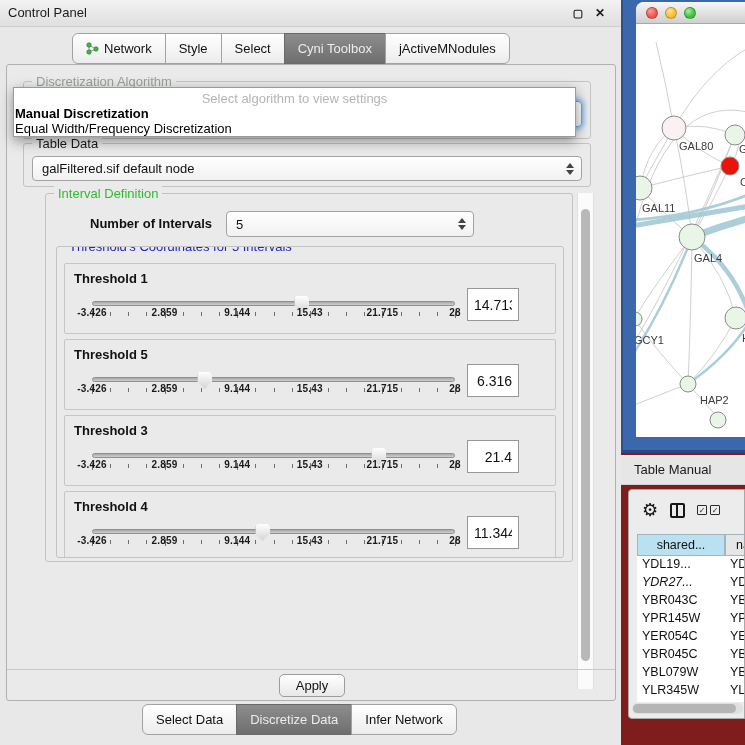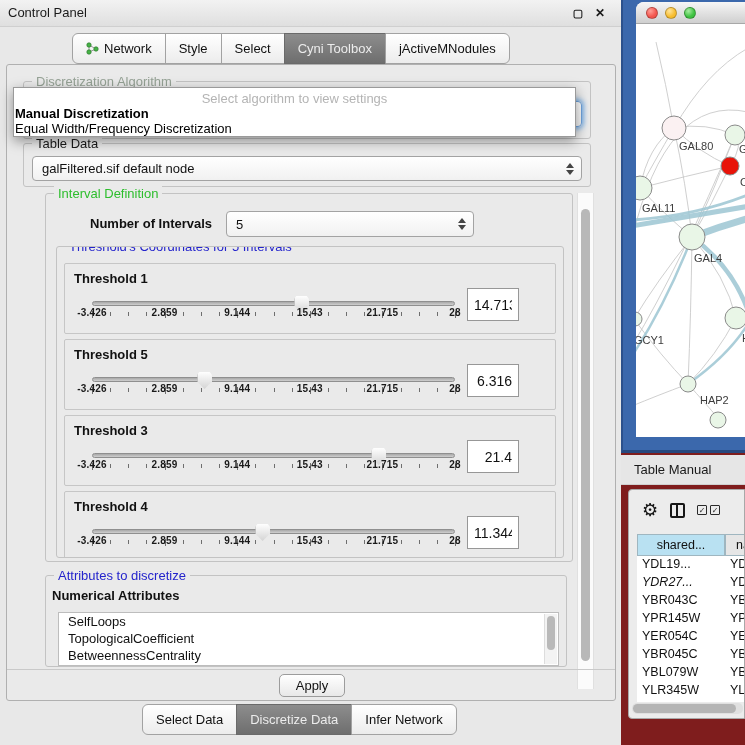--- a/index.html
+++ b/index.html
@@ -356,34 +356,20 @@
                     <b style="left: 80%;">21.715</b>
                     <b style="left: 100%;">28</b>
                   </div>
                 </div>
                 <input class="thr-value" value="11.344" style="">
               </div>
             </div>
         </div>
       </div>
 
-      <div class="group" style="left:38px;top:510px;width:522px;height:92px;">
-        <span class="gtitle blue">Attributes to discretize</span>
-        <span style="position:absolute;left:6px;top:12px;font-weight:bold;">Numerical Attributes</span>
-        <div id="attr-list">
-          <div id="attr-items">
-              <div class="item">SelfLoops</div>
-              <div class="item">TopologicalCoefficient</div>
-              <div class="item">BetweennessCentrality</div>
-            </div>
-          <div id="attr-scroll">
-              <div class="thumb"></div>
-            </div>
-        </div>
-      </div>
 
       <div id="main-scroll">
           <div class="thumb"></div>
         </div>
 
       <div id="apply-sep"></div>
       <div id="apply-btn">Apply</div>
     </div>
 
     <div class="tabrow" id="bottom-tabs">

